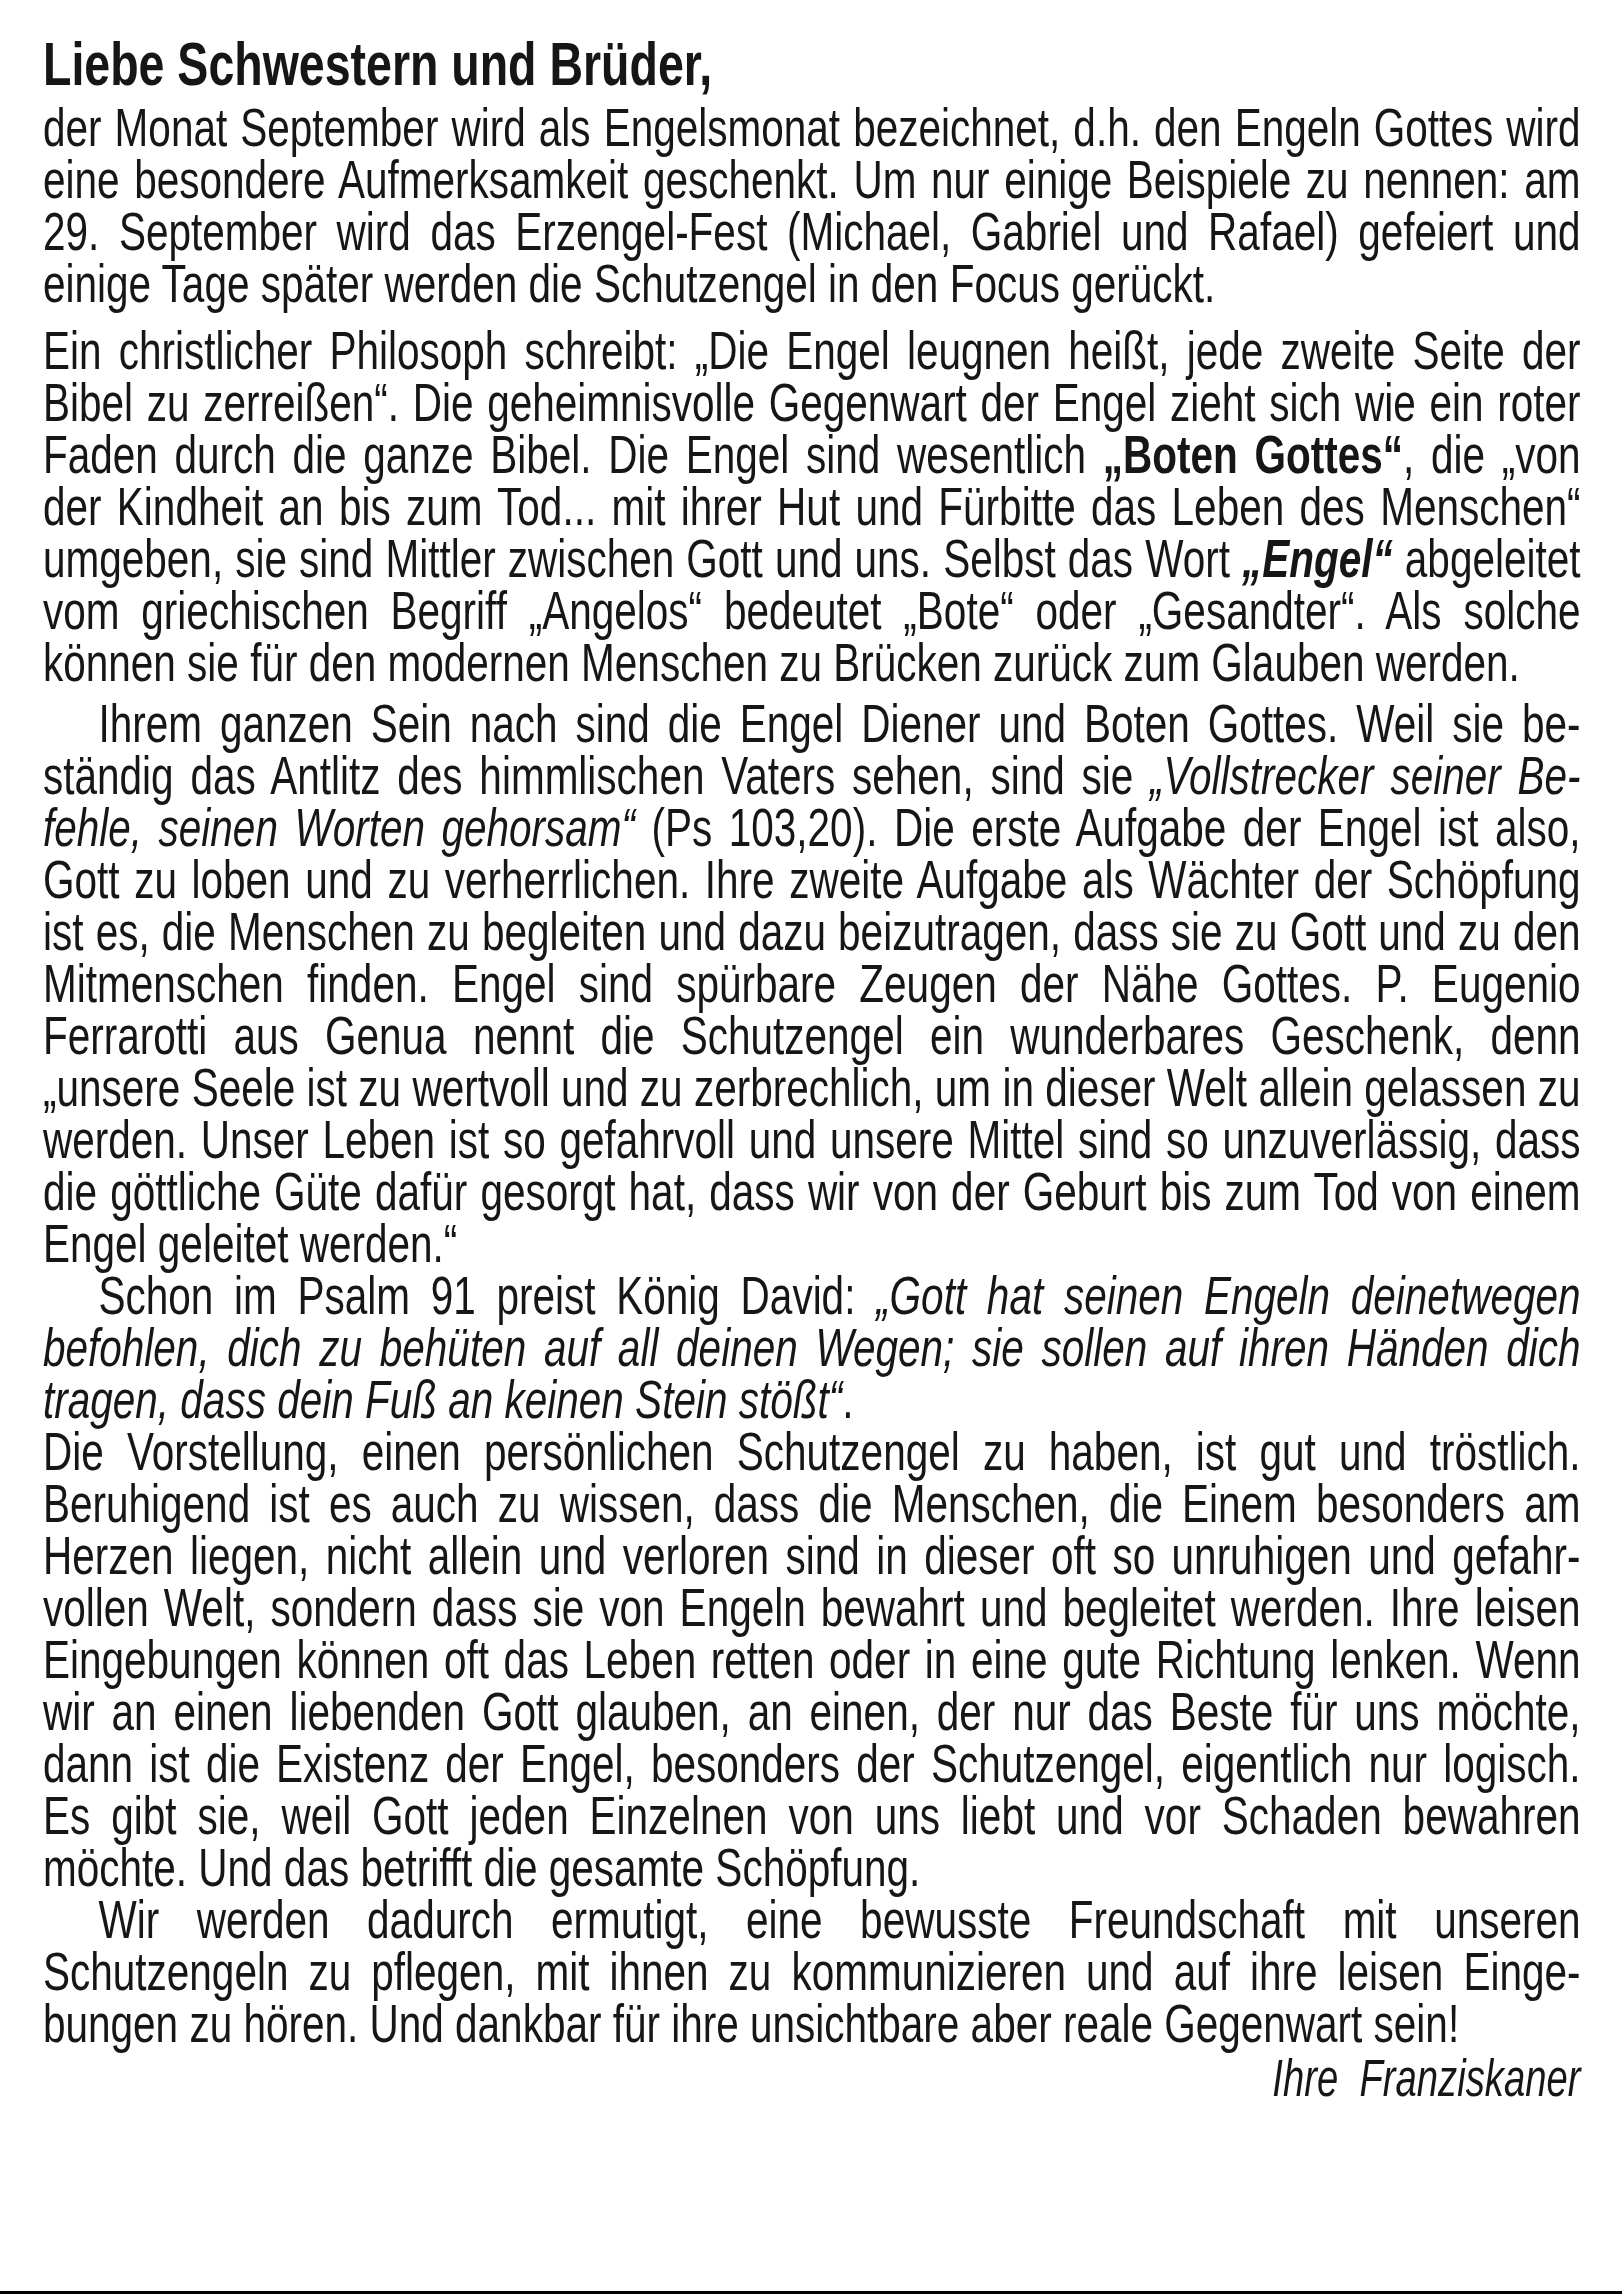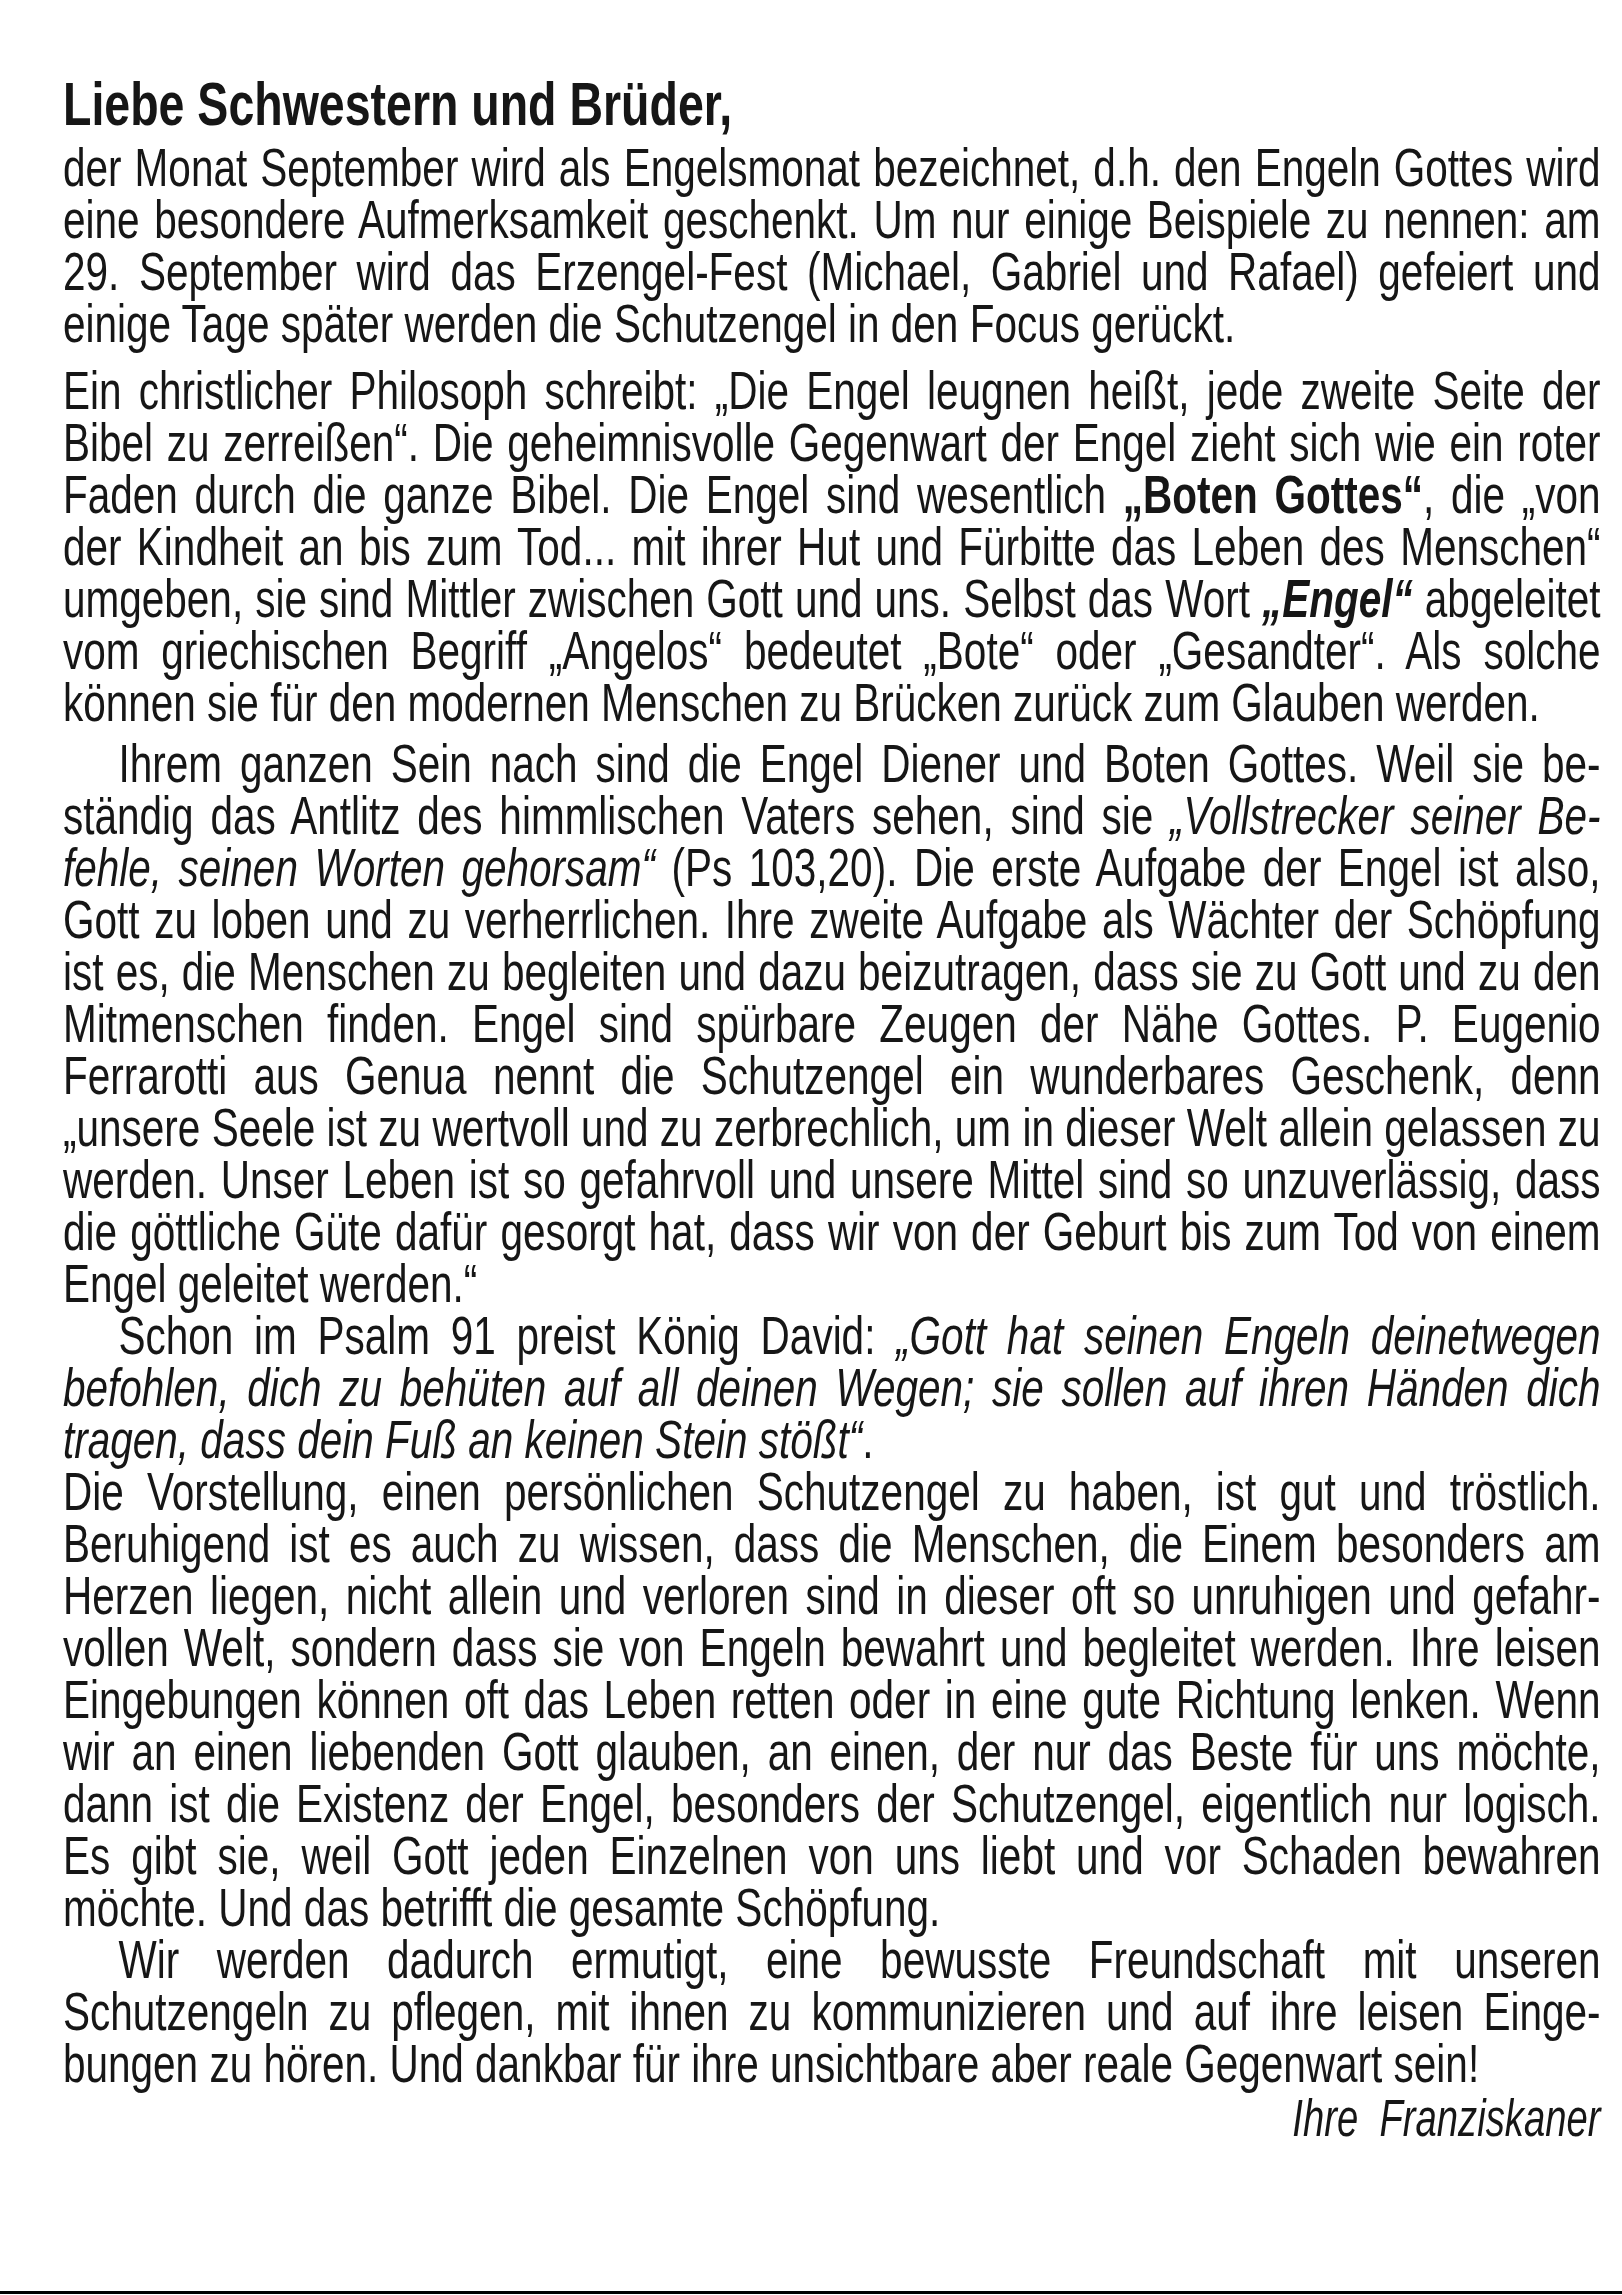--- a/index.html
+++ b/index.html
@@ -7,23 +7,22 @@
     width: 1623px;
     height: 2295px;
     background: #ffffff;
     position: relative;
     overflow: hidden;
     font-family: "Liberation Sans", sans-serif;
   }
   .sheet {
     position: absolute;
     top: 0; left: 0; right: 0; bottom: 0;
-    padding: 76px 43px 0 43px;
+    padding: 36px 43px 0 43px;
     box-sizing: border-box;
-    margin-left: 20px;
   }
   
   .scaler {
     width: 2050px;               
     transform: scaleX(0.75);
     transform-origin: 0 0;
     color: #161616;
   }
   .heading {
     font-size: 62px;

